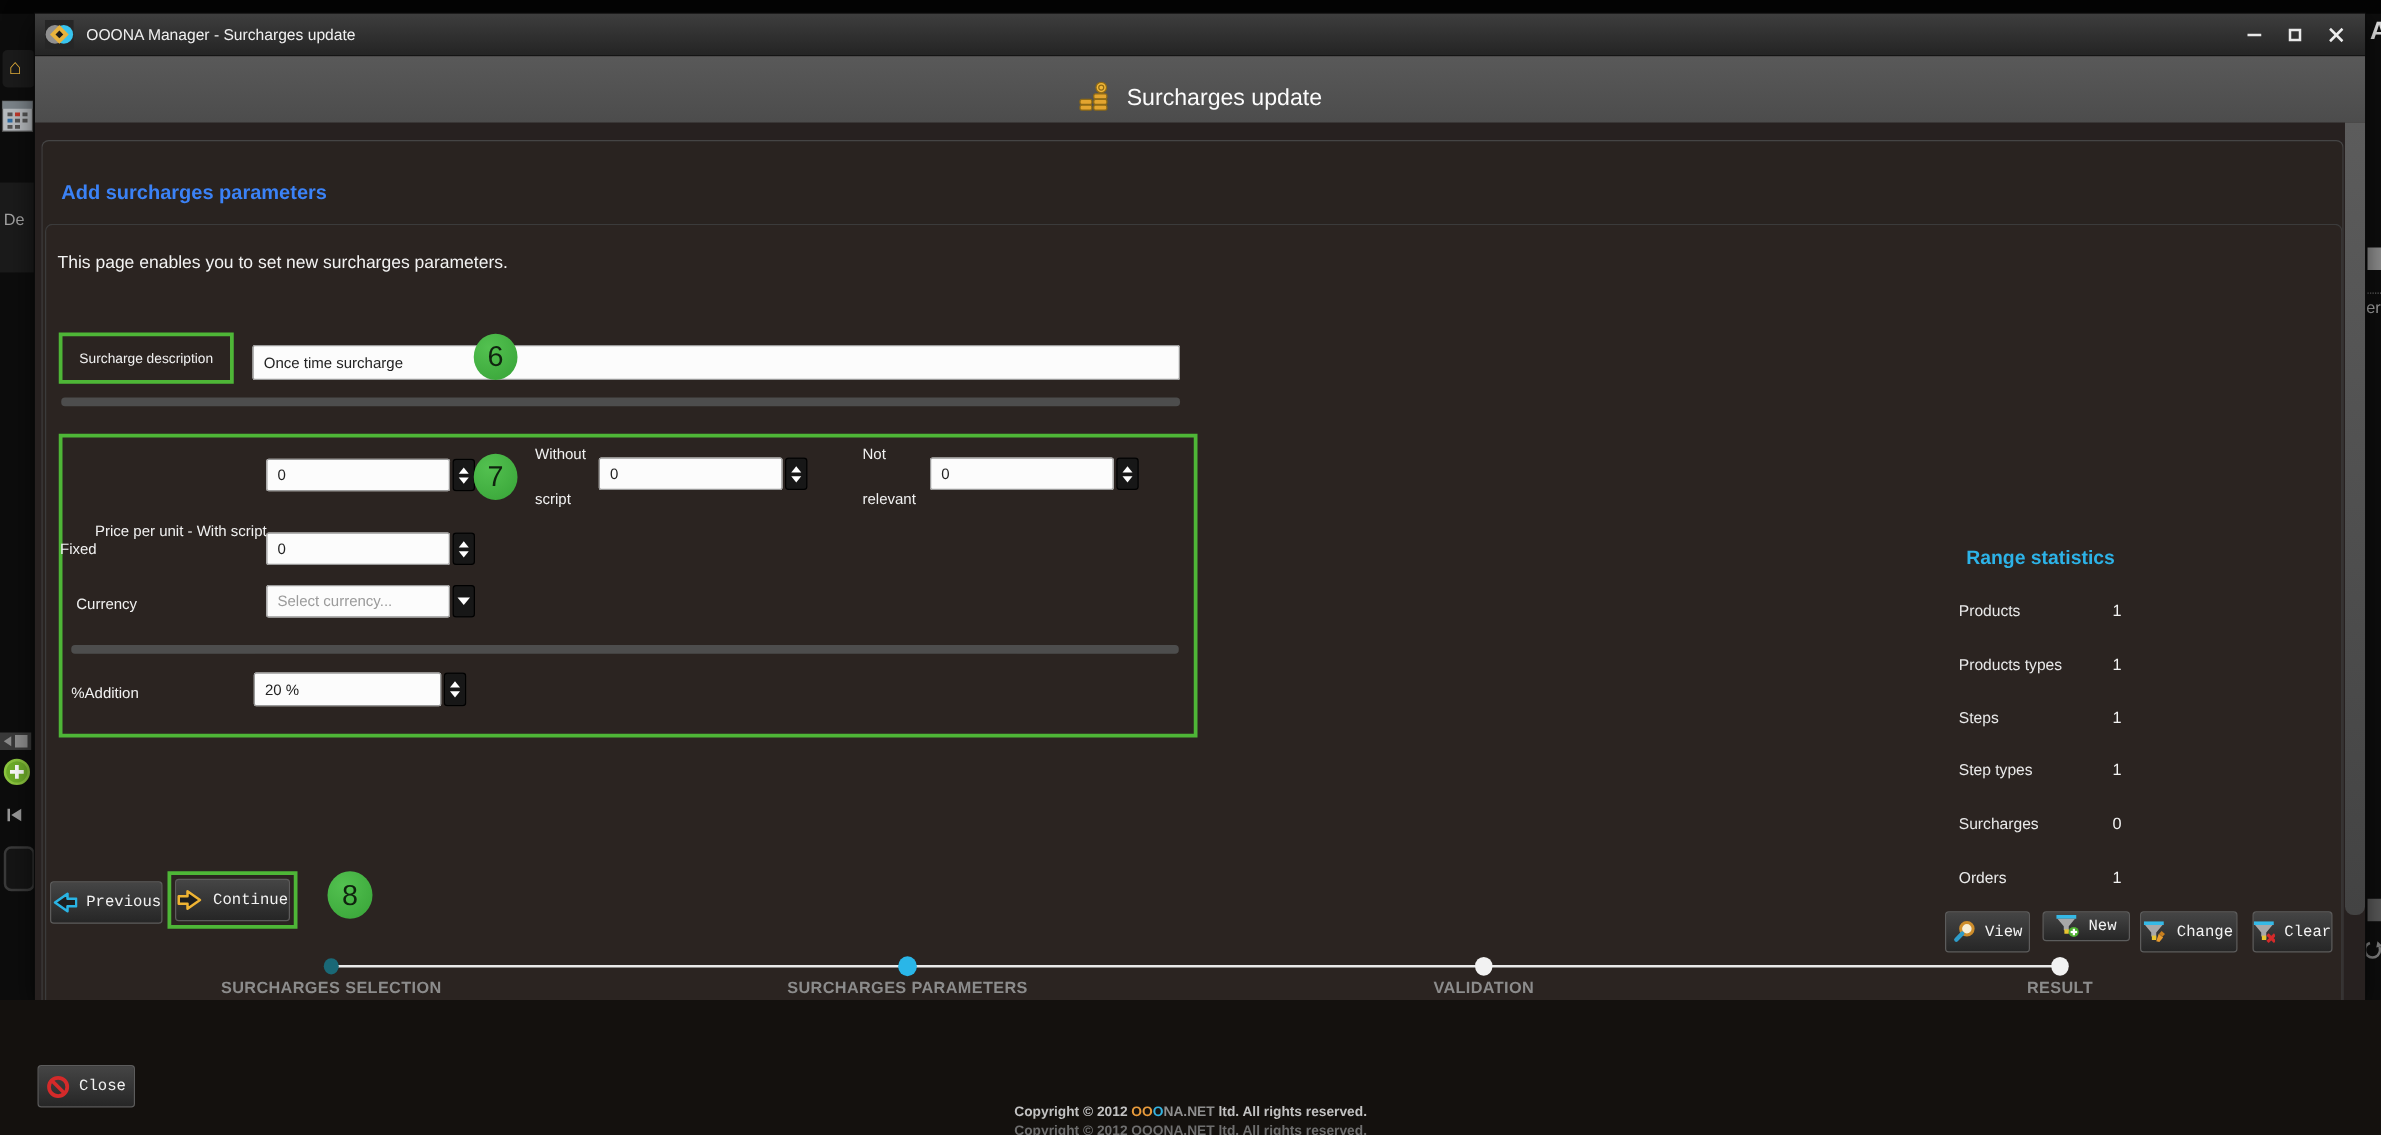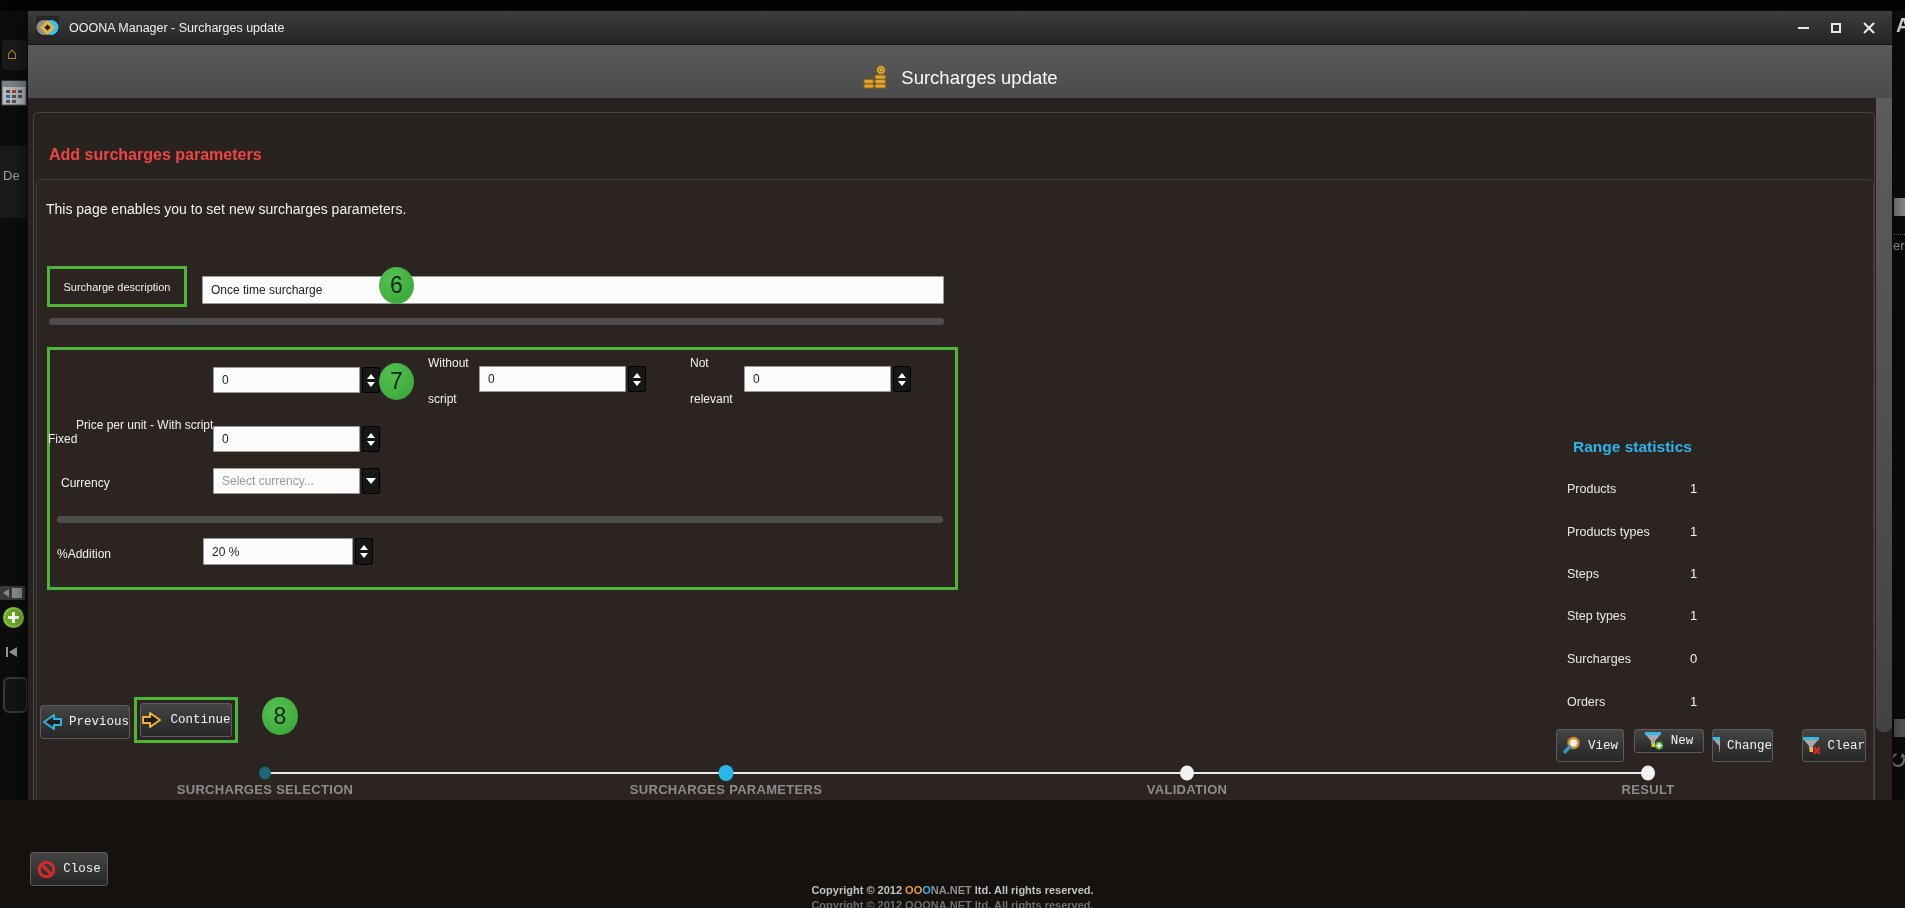--- a/index.html
+++ b/index.html
@@ -26,21 +26,21 @@
   .app-header-title { color:#fbfbfb; font-size:18.5px; }
 
   .scroll-track { left:1876px; top:98px; width:16px; height:634px;
                   background:linear-gradient(180deg,#5c5c5c,#434343); border-radius:0 0 7px 7px; }
 
   
   .panel-a { left:33px; top:112px; width:1842px; height:688px; background:#292320;
              border:1px solid #454545; border-bottom:none; border-radius:6px 6px 0 0; }
   .panel-b { left:36px; top:179px; width:1838px; height:621px; background:#2b2421;
              border:1px solid #3b3b3b; border-bottom:none; border-radius:6px 6px 0 0; }
-  .section-title { left:49px; top:146px; color:#ef4444; font-size:16px; font-weight:bold; }
+  .section-title { left:49px; top:146px; color:#3b82f6; font-size:16px; font-weight:bold; }
   .intro { left:46px; top:201px; color:#f2f2f2; font-size:14px; }
 
   
   .glow { border:3px solid #4eb637; }
   .desc-label-box { left:47px; top:266px; width:140px; height:41px;
                     display:flex; align-items:center; justify-content:center; }
   .form-label { color:#f1f1f1; font-size:12px; white-space:nowrap; }
   .winput { background:#fcfcfc; border-radius:2px; color:#222; font-size:12px;
             display:flex; align-items:center; padding-left:9px;
             box-shadow:inset 0 0 0 1px #9a9a9a; overflow:hidden; white-space:nowrap; }
@@ -279,21 +279,21 @@
   <svg width="19" height="18">
     <rect x="0" y="0" width="16" height="3" fill="#35b9e6"></rect>
     <polygon points="1,3 15,3 10,9 10,14 6,12 6,9" fill="#a8a8a8"></polygon>
     <rect x="6.5" y="11.5" width="3.5" height="3.5" fill="#e8c430"></rect>
     <circle cx="14" cy="13.5" r="4" fill="#4caf2e"></circle>
     <rect x="13.2" y="11" width="1.8" height="5.2" fill="#fff"></rect>
       <rect x="11.5" y="12.7" width="5.2" height="1.8" fill="#fff"></rect>
   </svg>
   <span>New</span>
 </div>
-<div class="abs btn" style="left:1712px;top:729px;width:61px;height:33px;">
+<div class="abs btn" style="left:1712px;top:729px;width:78px;height:33px;">
   <svg width="19" height="18">
     <rect x="0" y="0" width="16" height="3" fill="#35b9e6"></rect>
     <polygon points="1,3 15,3 10,9 10,14 6,12 6,9" fill="#a8a8a8"></polygon>
     <rect x="6.5" y="11.5" width="3.5" height="3.5" fill="#e8c430"></rect>
     <polygon points="10,16 12,10 15.5,13 12.5,16.5" fill="#e89b2e"></polygon>
     <rect x="12.8" y="8.2" width="3.6" height="3" fill="#c87f1e" transform="rotate(42 14 10)"></rect>
   </svg>
   <span>Change</span>
 </div>
 <div class="abs btn" style="left:1802px;top:729px;width:64px;height:33px;">

